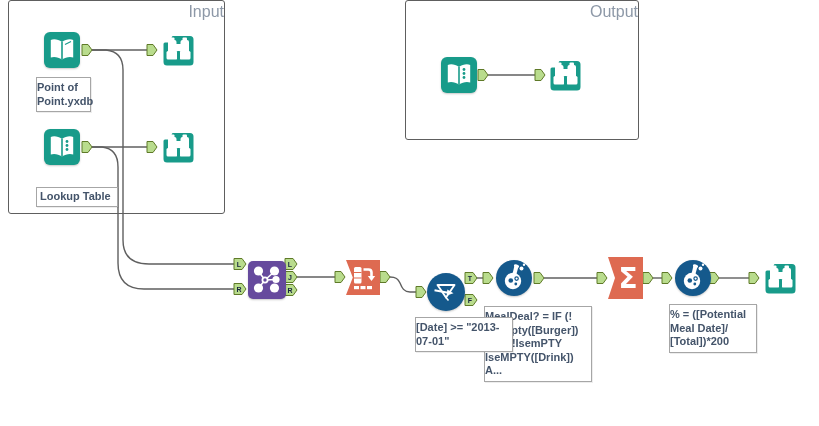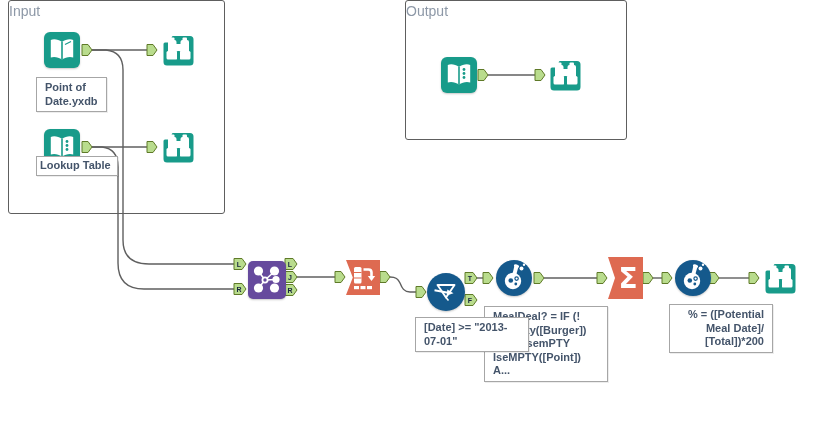--- a/index.html
+++ b/index.html
@@ -1,46 +1,46 @@
 <!DOCTYPE html>
 <html><head>
 <meta charset="utf-8">
 <style>
   html,body{margin:0;padding:0;}
   body{width:819px;height:426px;position:relative;background:#ffffff;overflow:hidden;
        font-family:"Liberation Sans",sans-serif;}
   .canvas{position:absolute;inset:0;}
   .container{position:absolute;border:1px solid #5e5e5e;border-radius:3px;background:#ffffff;}
-  .container-title{position:absolute;top:2px;left:0;right:0;text-align:left;
-       color:#8d98a7;font-size:14px;}
+  .container-title{position:absolute;top:2px;left:0;right:0;text-align:right;
+       color:#8d98a7;font-size:16px;}
   .tool{position:absolute;}
   .sq{border-radius:6px;box-shadow:0 1px 2px rgba(0,0,0,.22);}
   .teal{background:#189b8a;}
   .purple{background:#664a9d;}
   .circle{border-radius:50%;background:#15598c;box-shadow:0 1px 2px rgba(0,0,0,.22);}
   .banner{background:#de6a51;clip-path:polygon(0 0,100% 0,100% 100%,0 100%,20% 50%);}
   .sigma-glyph{width:100%;height:100%;display:flex;align-items:center;justify-content:center;
        padding-left:5px;box-sizing:border-box;color:#ffffff;font-size:28px;font-weight:bold;
        font-family:"DejaVu Sans",sans-serif;}
   .tool svg{position:absolute;inset:0;}
   .wires{position:absolute;left:0;top:0;}
   .wire{stroke:#5f5f5f;stroke-width:1.4;fill:none;}
   .ann{position:absolute;background:#ffffff;border:1px solid #a6a6a6;
        color:#44546a;font-size:11px;font-weight:bold;line-height:13.5px;
-       padding:3px 8px;box-shadow:1px 1px 0 rgba(0,0,0,.07);}
+       padding:3px 0;box-shadow:1px 1px 0 rgba(0,0,0,.07);}
 </style>
 </head>
 <body>
 
 <div class="canvas">
 
   <div class="container" style="left:8px;top:0;width:215px;height:212px;">
     <div class="container-title">Input</div>
   </div>
-  <div class="container" style="left:405px;top:0;width:220px;height:138px;">
+  <div class="container" style="left:405px;top:0;width:220px;height:138px;padding-left:12px;">
     <div class="container-title">Output</div>
   </div>
 
   <svg class="wires" width="819" height="426">
     <path class="wire" d="M 92 50 H 147"></path>
     <path class="wire" d="M 92 147 H 147"></path>
     <path class="wire" d="M 92 50 H 106 C 117 51 123 57 123 70 V 240 C 123 256 131 264 149 264 H 235"></path>
     <path class="wire" d="M 92 147 H 102 C 112 148 118 154 118 167 V 263 C 118 279 126 289 144 289 H 235"></path>
     <path class="wire" d="M 488 75 H 535"></path>
     <path class="wire" d="M 296 277 H 335"></path>
@@ -271,38 +271,38 @@
         <rect x="20.5" y="8" width="8.5" height="19" rx="2" fill="#fff"></rect>
       <rect x="16" y="12" width="5" height="7" fill="#fff"></rect>
       <rect x="6.5" y="19" width="11" height="8.5" rx="1.5" fill="#fff"></rect>
         <rect x="19.5" y="19" width="11" height="8.5" rx="1.5" fill="#fff"></rect>
       <rect x="17" y="20" width="3" height="7.5" fill="#189b8a"></rect>
     </svg>
   </div>
 
   <div class="ann" style="left:36px;top:77px;width:53px;">
     <div>Point of</div>
-    <div>Date.yxdb</div>
-  </div>
-  <div class="ann" style="left:36px;top:156px;width:74px;padding:2px 3px;">
+    <div>Point.yxdb</div>
+  </div>
+  <div class="ann" style="left:36px;top:187px;width:74px;padding:2px 3px;">
     <div>Lookup Table</div>
   </div>
 
   <div class="ann" style="left:484px;top:306px;width:106px;z-index:2;">
     <div>MealDeal? = IF (!</div>
     <div>IsEmpty([Burger])</div>
     <div>AND !IsemPTY</div>
-    <div>IseMPTY([Point])</div>
+    <div>IseMPTY([Drink])</div>
     <div>A...</div>
   </div>
 
   <div class="ann" style="left:415px;top:317px;width:96px;z-index:3;">
     <div>[Date] &gt;= "2013-</div>
     <div>07-01"</div>
   </div>
 
-  <div class="ann" style="left:669px;top:304px;width:86px;text-align:right;">
+  <div class="ann" style="left:669px;top:304px;width:86px;">
     <div>% = ([Potential</div>
     <div>Meal Date]/</div>
     <div>[Total])*200</div>
   </div>
 
 </div>
 
 </body></html>

